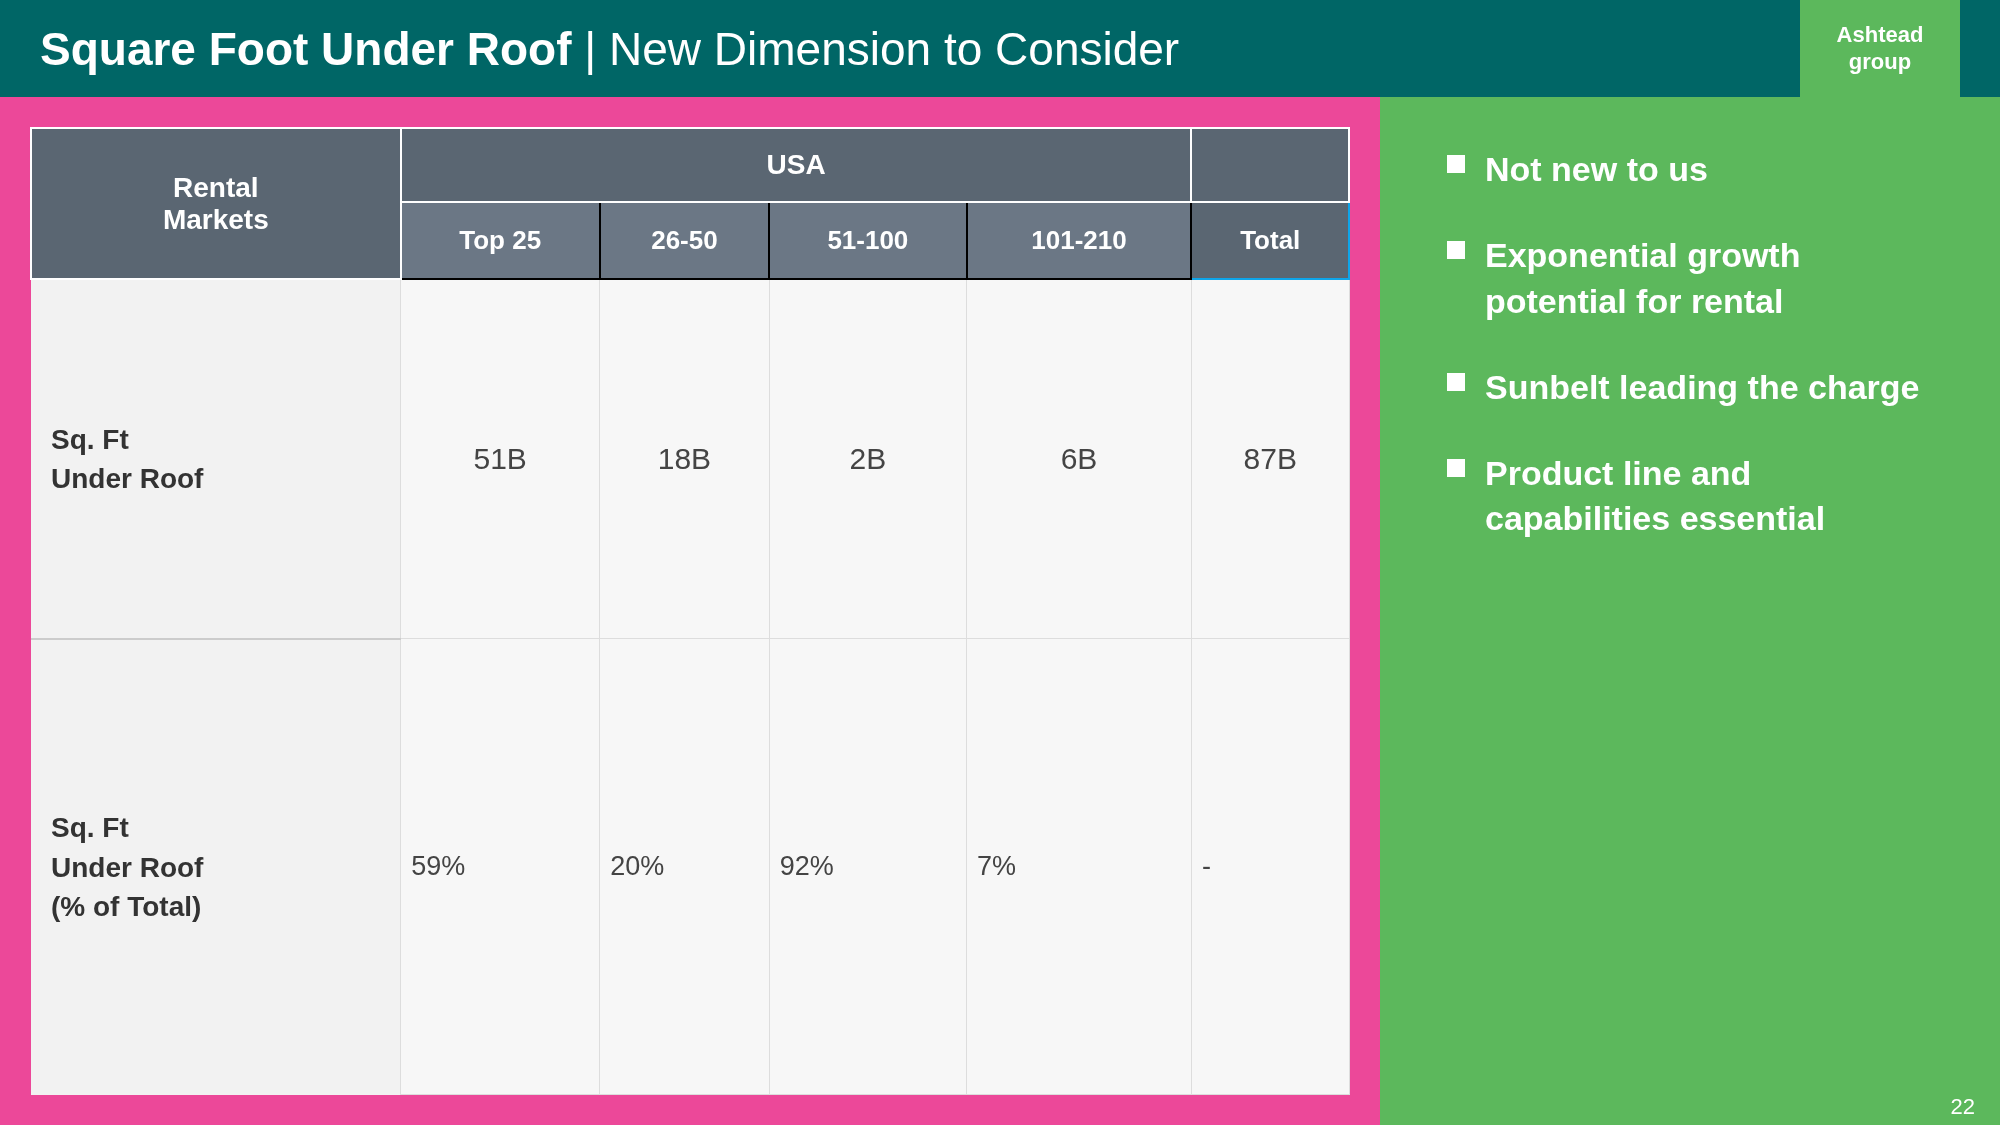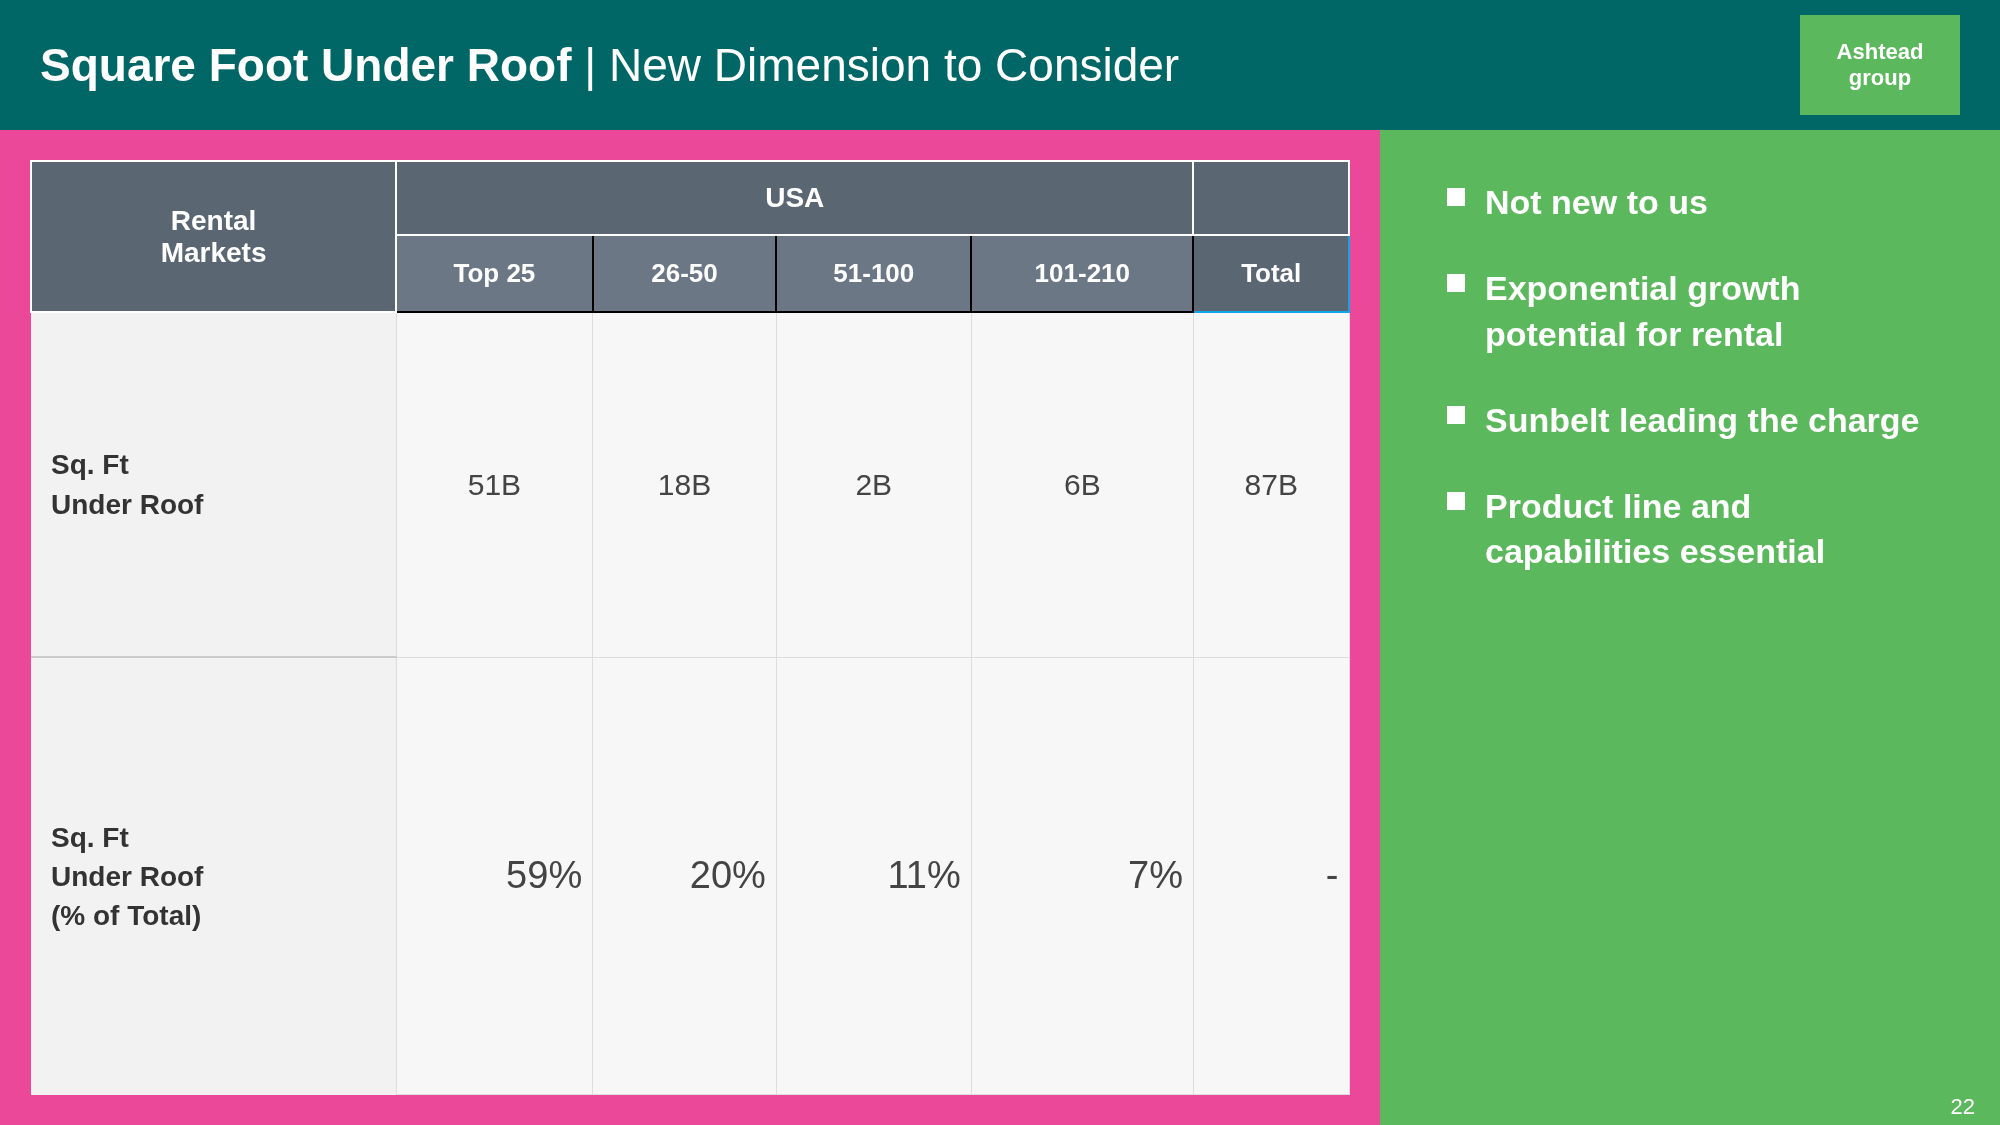--- a/index.html
+++ b/index.html
@@ -15,21 +15,21 @@
       width: 2000px;
       height: 1125px;
       display: flex;
       flex-direction: column;
       background: #ffffff;
     }
 
     
     .header {
       background: #006666;
-      height: 130px;
+      height: 97px;
       display: flex;
       align-items: center;
       padding: 0 40px;
       justify-content: space-between;
     }
 
     .header-title {
       color: white;
       font-size: 46px;
       font-weight: 400;
@@ -105,22 +105,22 @@
       text-align: center;
       font-size: 30px;
       padding: 50px 10px;
       border: 1px solid #ddd;
       vertical-align: middle;
     }
 
     .data-cell-bottom {
       background: #f7f7f7;
       color: #444;
-      text-align: right;
-      font-size: 38px;
+      text-align: left;
+      font-size: 27px;
       padding: 55px 10px;
       border: 1px solid #ddd;
       vertical-align: middle;
     }
 
     .row-header-cell {
       background: #f2f2f2;
       color: #333;
       text-align: left;
       font-size: 28px;
@@ -280,21 +280,21 @@
 Under Roof
 (% of Total)</span>
             </td>
             <td class="data-cell-bottom">
               <span>59%</span>
             </td>
             <td class="data-cell-bottom">
               <span>20%</span>
             </td>
             <td class="data-cell-bottom">
-              <span>11%</span>
+              <span>92%</span>
             </td>
             <td class="data-cell-bottom">
               <span>7%</span>
             </td>
             <td class="data-cell-bottom">
               <span>-</span>
             </td>
           </tr>
         </tbody>
       </table>

